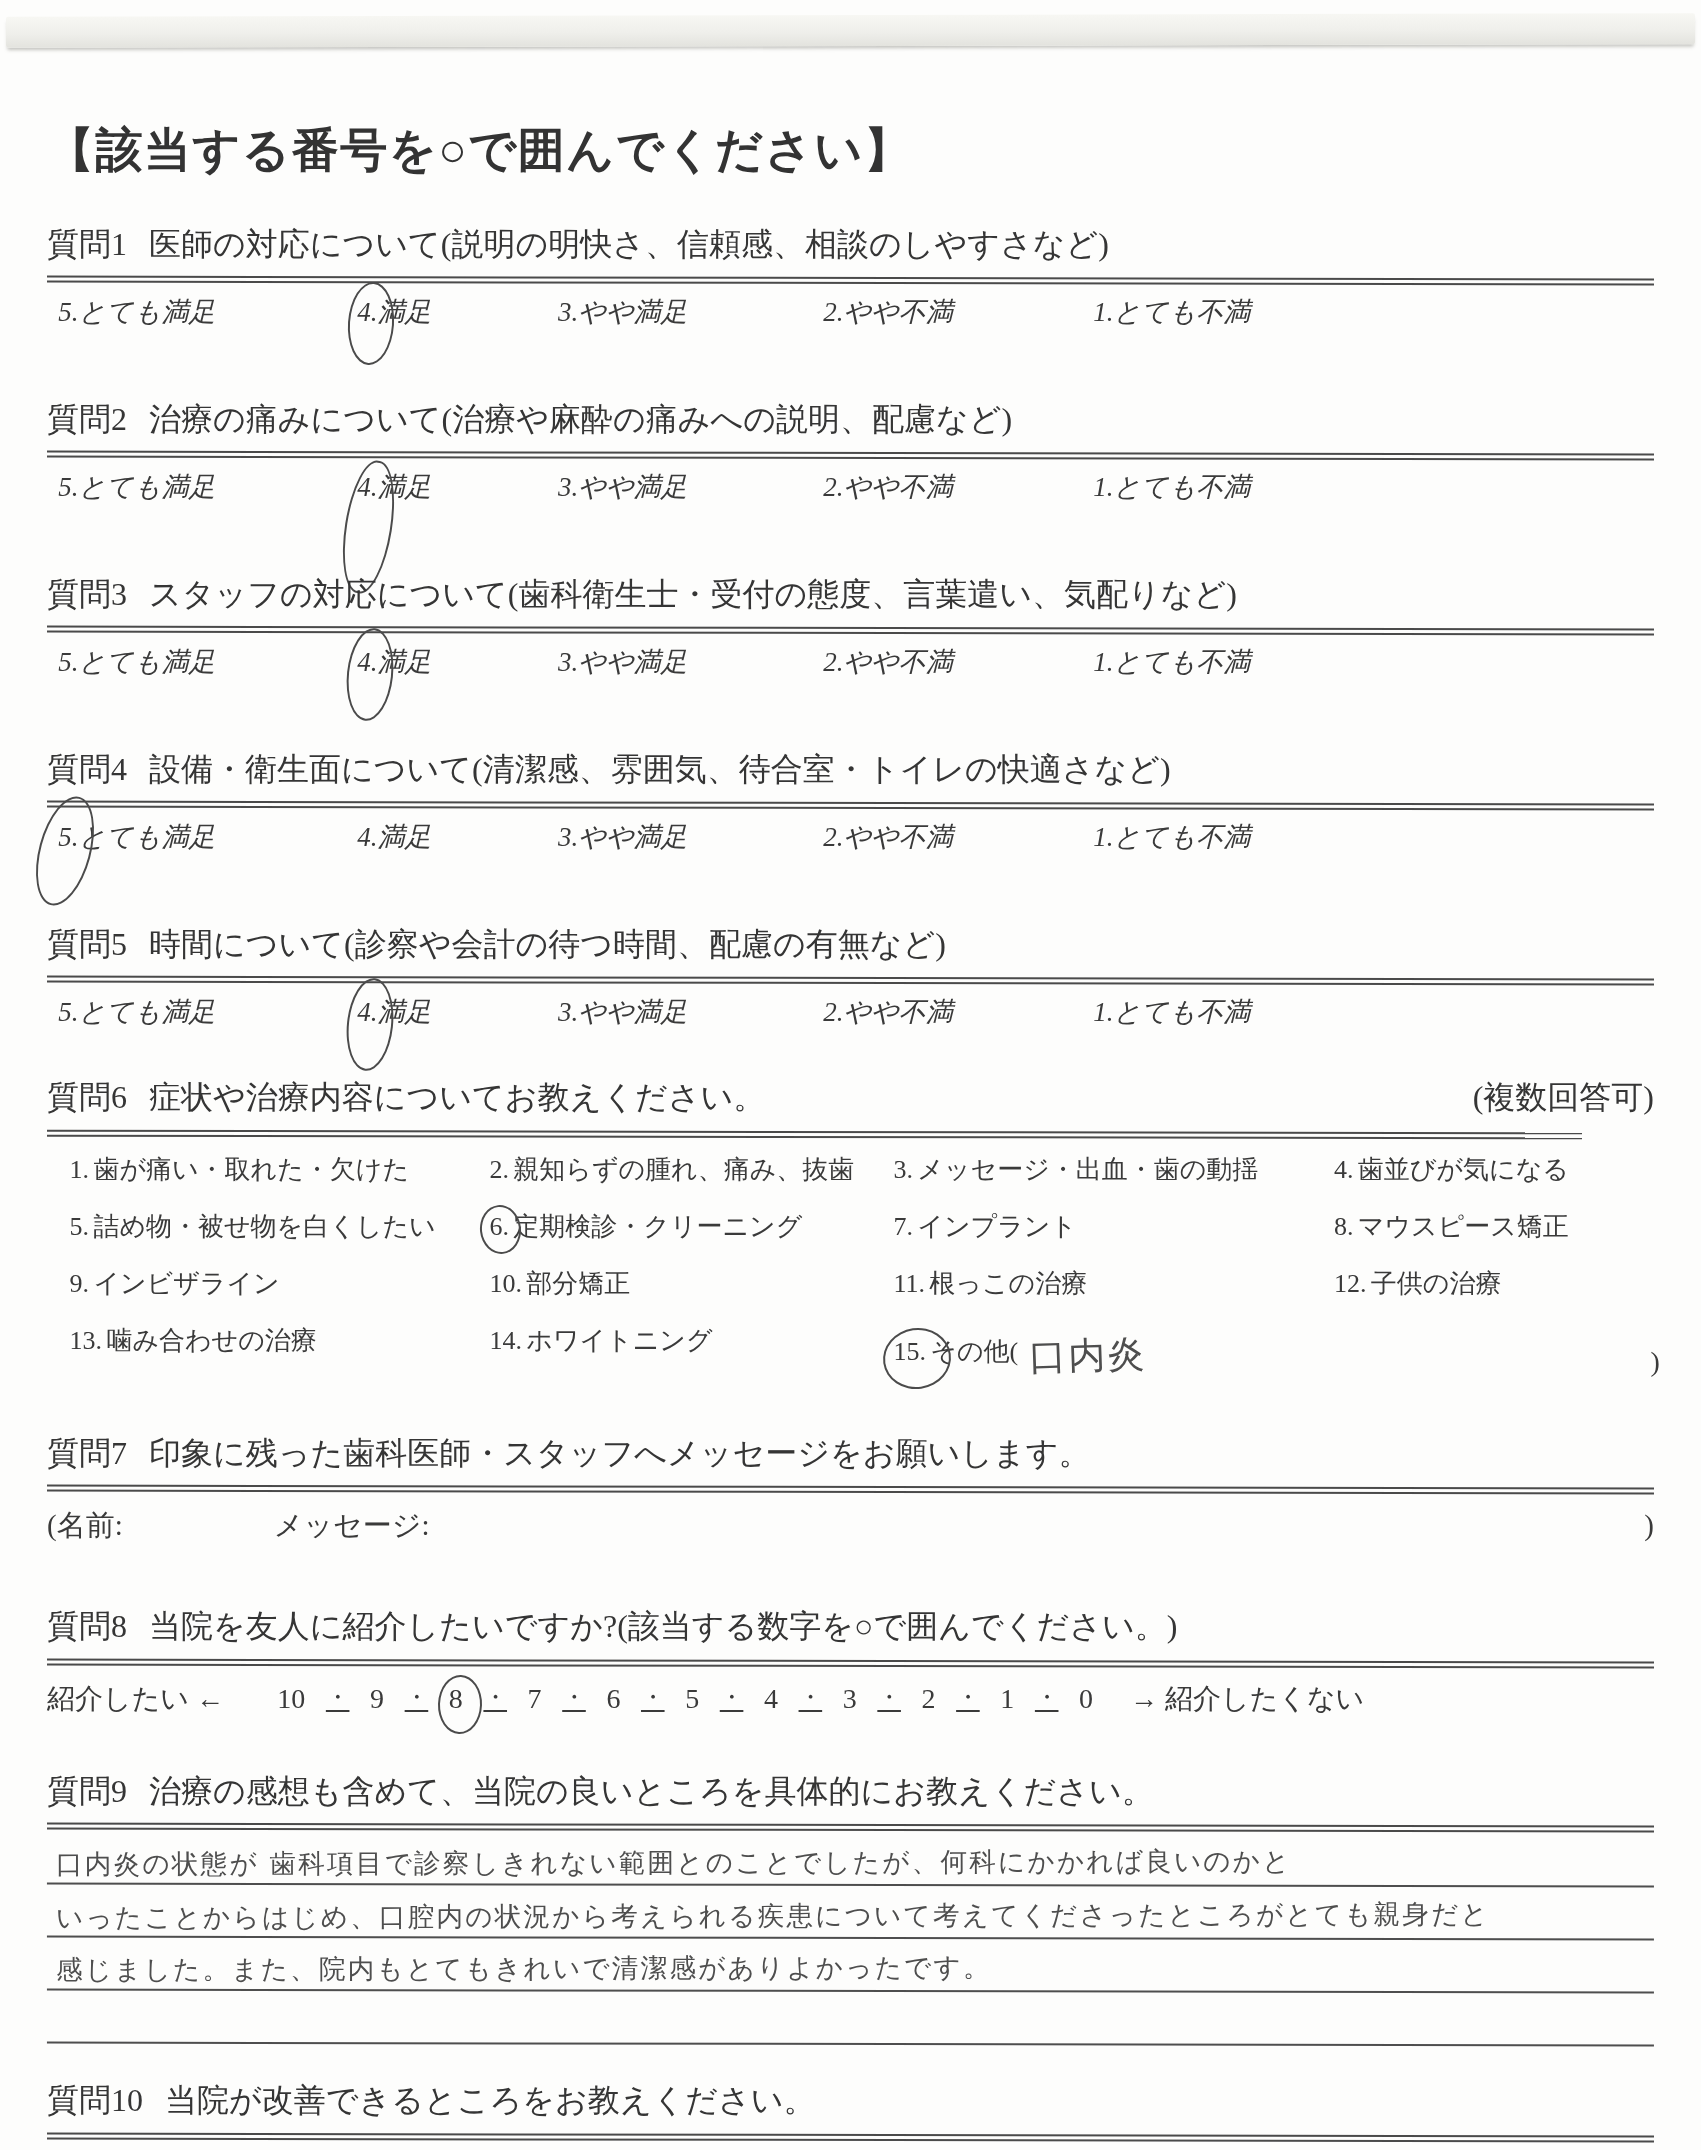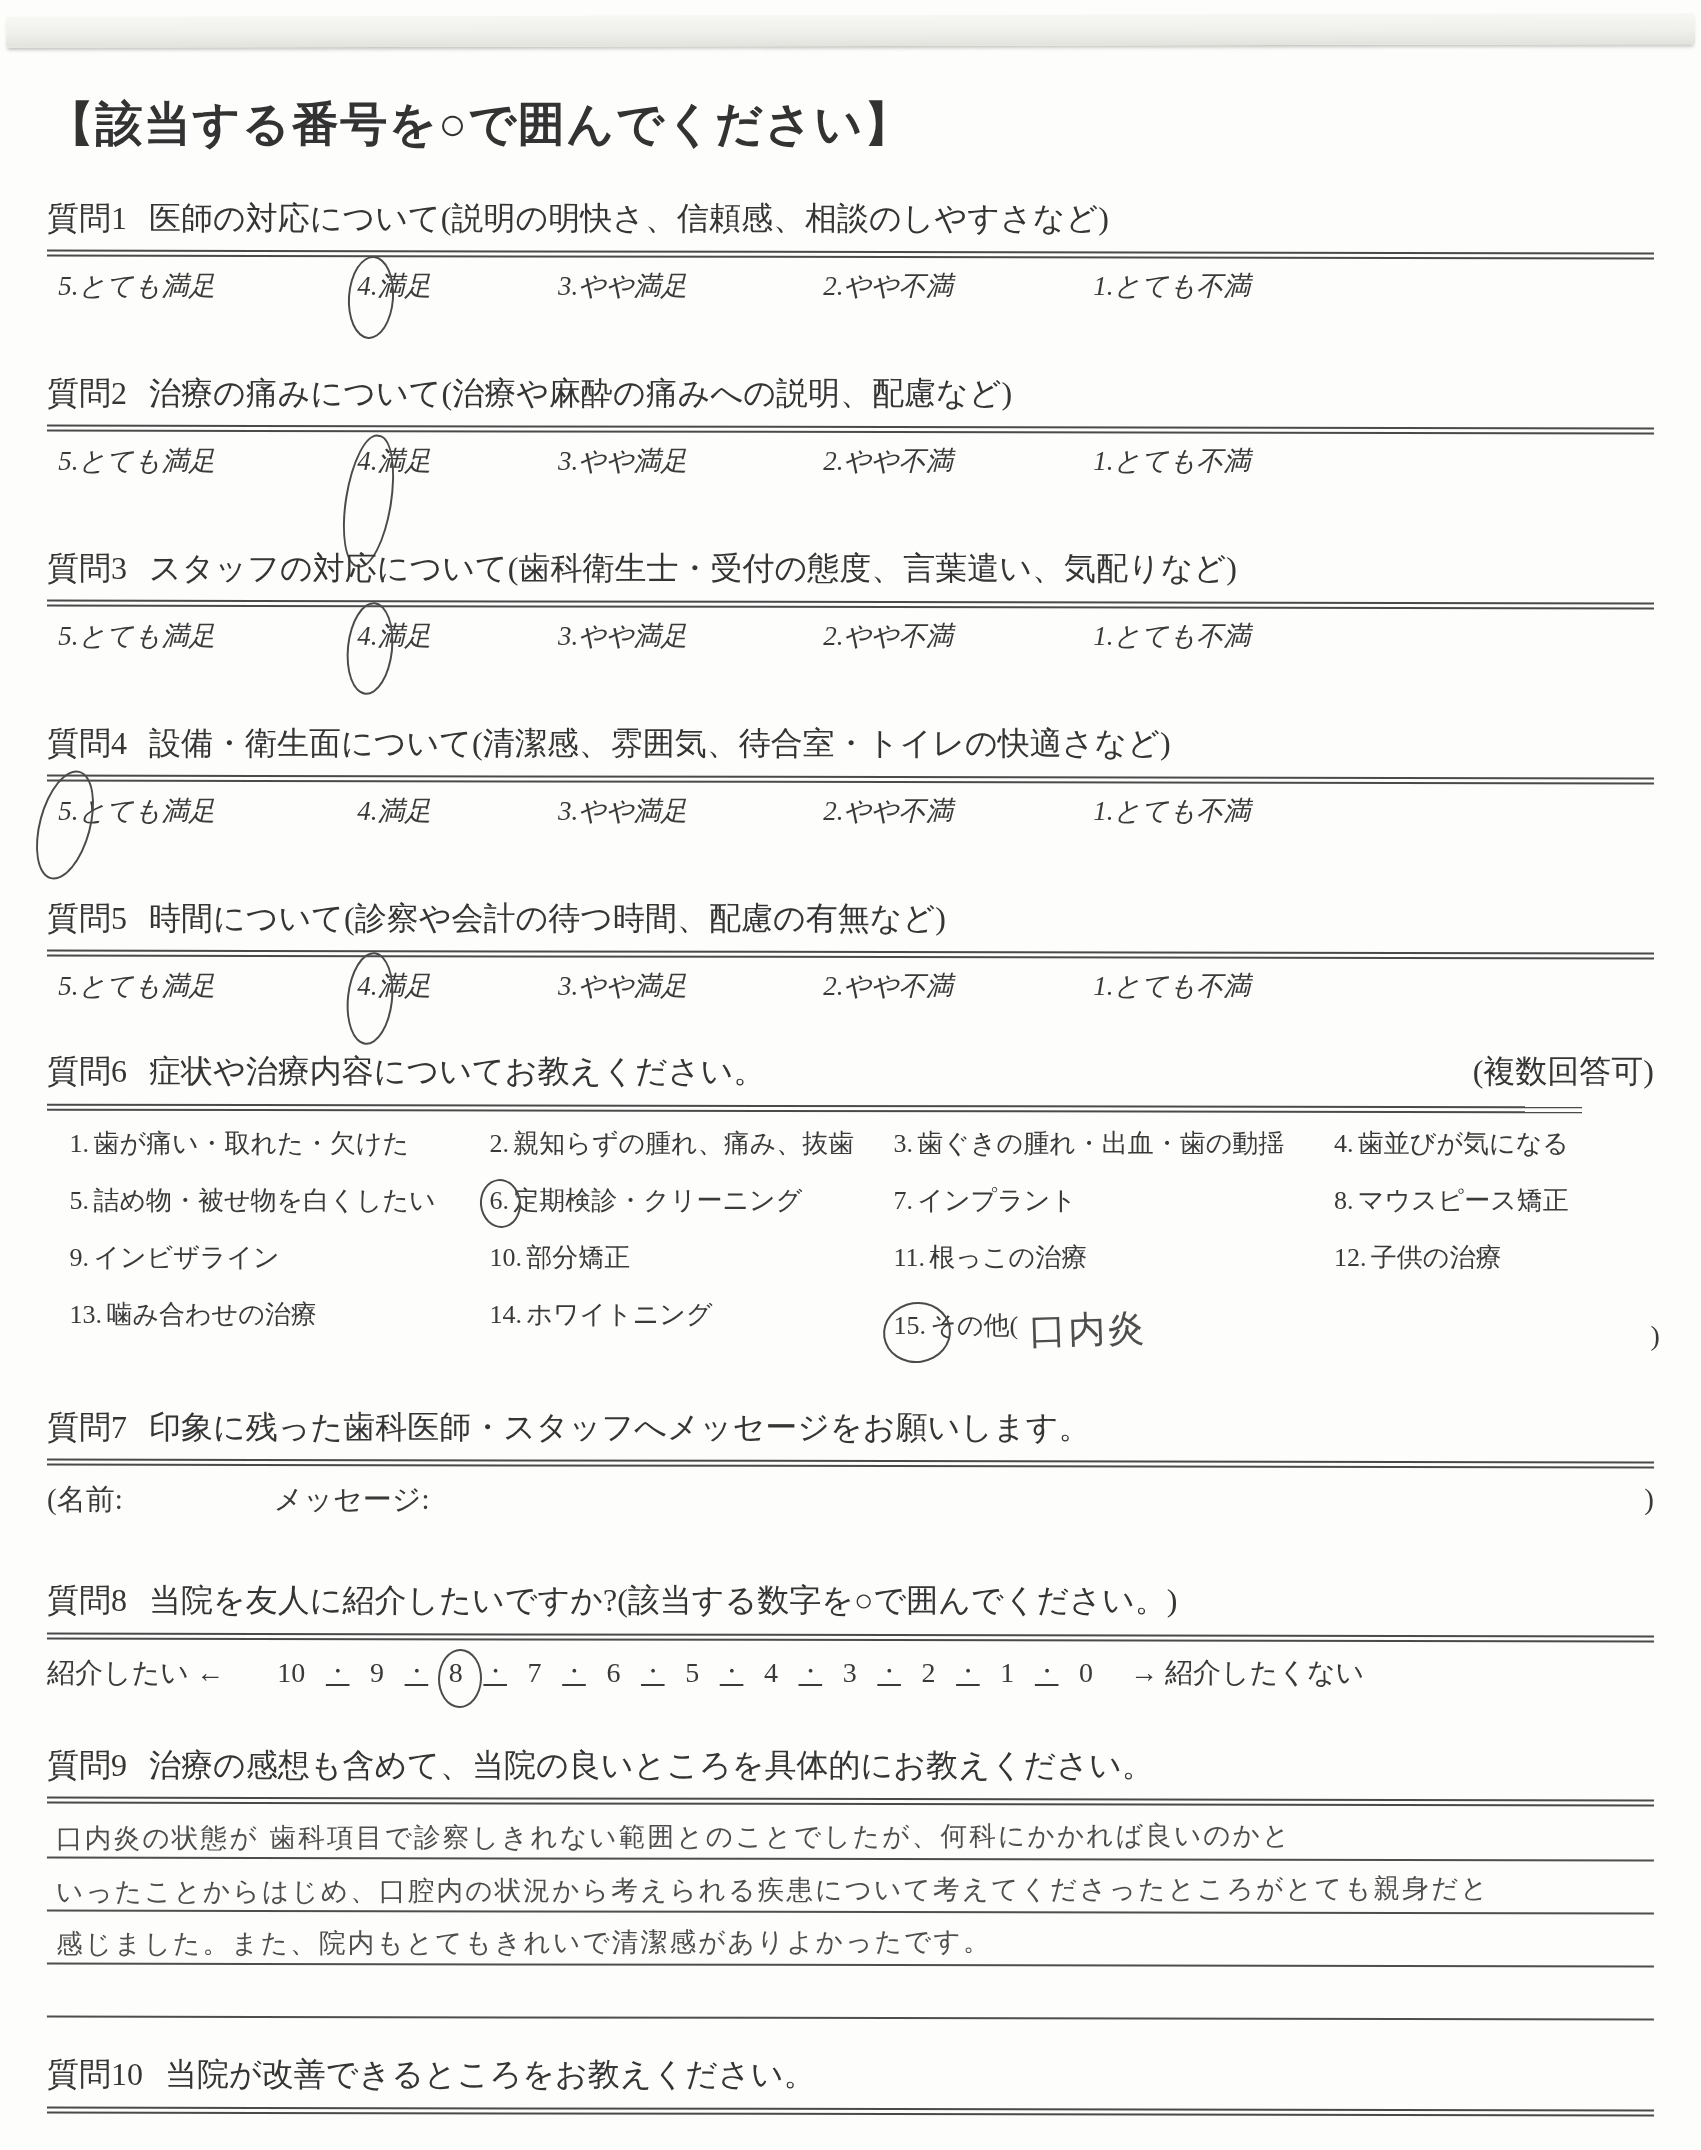--- a/index.html
+++ b/index.html
@@ -16,21 +16,21 @@
   .scan-edge {
     position: absolute; top: 14.8px; left: 5.9px; right: 5.9px; height: 31px;
     background: linear-gradient(180deg, #f7f7f3 0%, #efefeb 55%, #e3e3de 100%);
     border-radius: 2.2px;
     box-shadow: 0 3.7px 3.7px -1.5px rgba(110,110,100,0.4);
     transform: rotate(-0.12deg);
   }
   .content { position: relative; padding: 0 47px; }
   .title {
     font-size: 47px; font-weight: bold; letter-spacing: 1.5px;
-    margin: 0; padding-top: 93px; color: #333;
+    margin: 0; padding-top: 119px; color: #333;
   }
   section { position: relative; }
   .qhead { display: flex; align-items: baseline; font-size: 32px; white-space: nowrap; color: #353535; }
   .qlabel { margin-right: 22px; }
   .qnote { margin-left: auto; }
   .rule-double {
     margin-top: 10.3px; height: 6.6px;
     border-top: 2.2px solid #4a4a4a; border-bottom: 2.2px solid #4a4a4a;
     transform: rotate(0.1deg);
   }
@@ -192,21 +192,21 @@
       <div class="qhead">
         <span class="qlabel">質問6</span>
         <span class="qtitle">症状や治療内容についてお教えください。</span>
         <span class="qnote">(複数回答可)</span>
       </div>
       <div class="rule-double rule-short"></div>
       <div class="multi-grid js-multi">
         <span class="multi-paren">)</span>
       <span class="mopt"><span class="num">1.</span><span class="olabel">歯が痛い・取れた・欠けた</span></span>
           <span class="mopt"><span class="num">2.</span><span class="olabel">親知らずの腫れ、痛み、抜歯</span></span>
-          <span class="mopt"><span class="num">3.</span><span class="olabel">歯ぐきの腫れ・出血・歯の動揺</span></span>
+          <span class="mopt"><span class="num">3.</span><span class="olabel">メッセージ・出血・歯の動揺</span></span>
           <span class="mopt"><span class="num">4.</span><span class="olabel">歯並びが気になる</span></span>
           <span class="mopt"><span class="num">5.</span><span class="olabel">詰め物・被せ物を白くしたい</span></span>
           <span class="mopt"><span class="num">6.<span class="circle-mark c-small"></span></span><span class="olabel">定期検診・クリーニング</span></span>
           <span class="mopt"><span class="num">7.</span><span class="olabel">インプラント</span></span>
           <span class="mopt"><span class="num">8.</span><span class="olabel">マウスピース矯正</span></span>
           <span class="mopt"><span class="num">9.</span><span class="olabel">インビザライン</span></span>
           <span class="mopt"><span class="num">10.</span><span class="olabel">部分矯正</span></span>
           <span class="mopt"><span class="num">11.</span><span class="olabel">根っこの治療</span></span>
           <span class="mopt"><span class="num">12.</span><span class="olabel">子供の治療</span></span>
           <span class="mopt"><span class="num">13.</span><span class="olabel">噛み合わせの治療</span></span>

